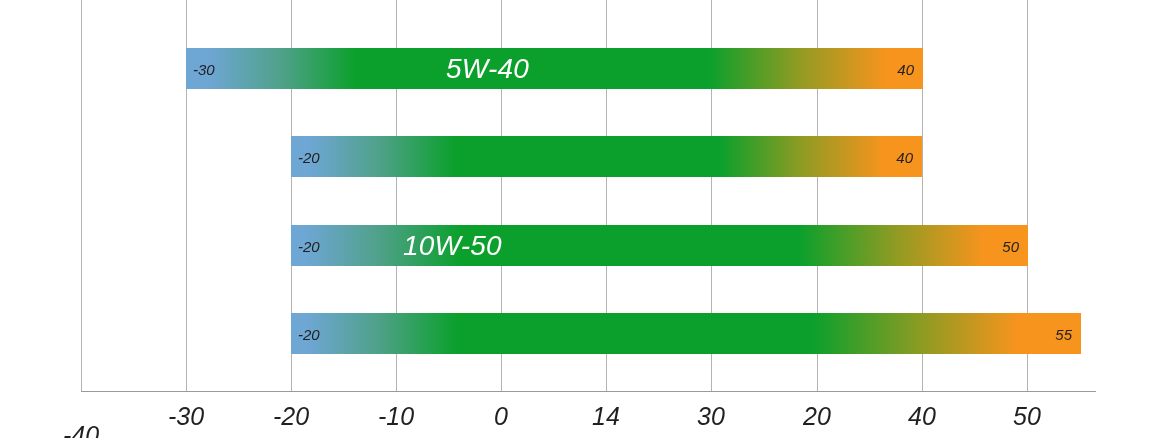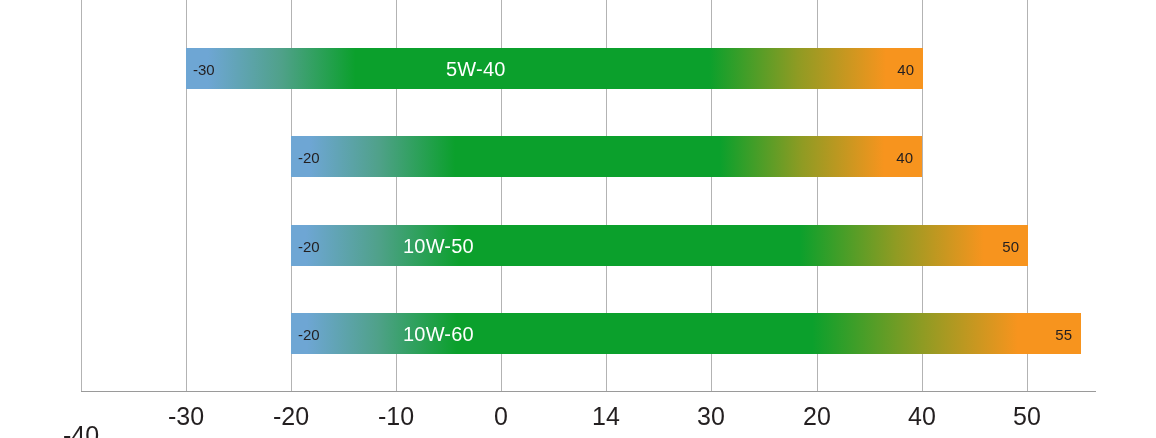--- a/index.html
+++ b/index.html
@@ -9,20 +9,21 @@
   }
   body {
     font-family: "Liberation Sans", sans-serif;
   }
   #chart-root {
     position: relative;
     width: 1096px;
     height: 438px;
     background: #ffffff;
     overflow: hidden;
+    font-style: italic;
   }
   
   #plot-area {
     position: absolute;
     left: 0;
     top: 0;
     width: 1156px;
     height: 392px;
   }
   .gridline {
@@ -63,21 +64,21 @@
     transform: translateY(-50%);
     font-size: 15px;
     color: #231f20;
     line-height: 1;
     white-space: nowrap;
   }
   .bar-name-label {
     position: absolute;
     top: 50%;
     transform: translateY(-50%);
-    font-size: 20px;
+    font-size: 28px;
     color: #ffffff;
     line-height: 1;
     white-space: nowrap;
     letter-spacing: 0.2px;
   }
   
   #axis-labels {
     position: absolute;
     left: 0;
     top: 392px;
@@ -161,21 +162,20 @@
                 background:linear-gradient(to right,
                   #6ea6d4 0%,
                   #6ea6d4 2%,
                   #4fa189 11%,
                   #0ba02c 21%,
                   #0ba02c 66%,
                   #8f9b23 80%,
                   #f7941e 92%,
                   #f7941e 100%);">
       <span class="bar-min-label">-20</span>
-      <span class="bar-name-label" style="left:112px;">10W-60</span>
       <span class="bar-max-label">55</span>
     </div>
 
     <div id="axis-line"></div>
   </div>
 
   <div id="axis-labels">
     <span class="tick-label" style="left:81px;margin-top:19px;">-40</span>
     <span class="tick-label" style="left:186px;">-30</span>
     <span class="tick-label" style="left:291px;">-20</span>

